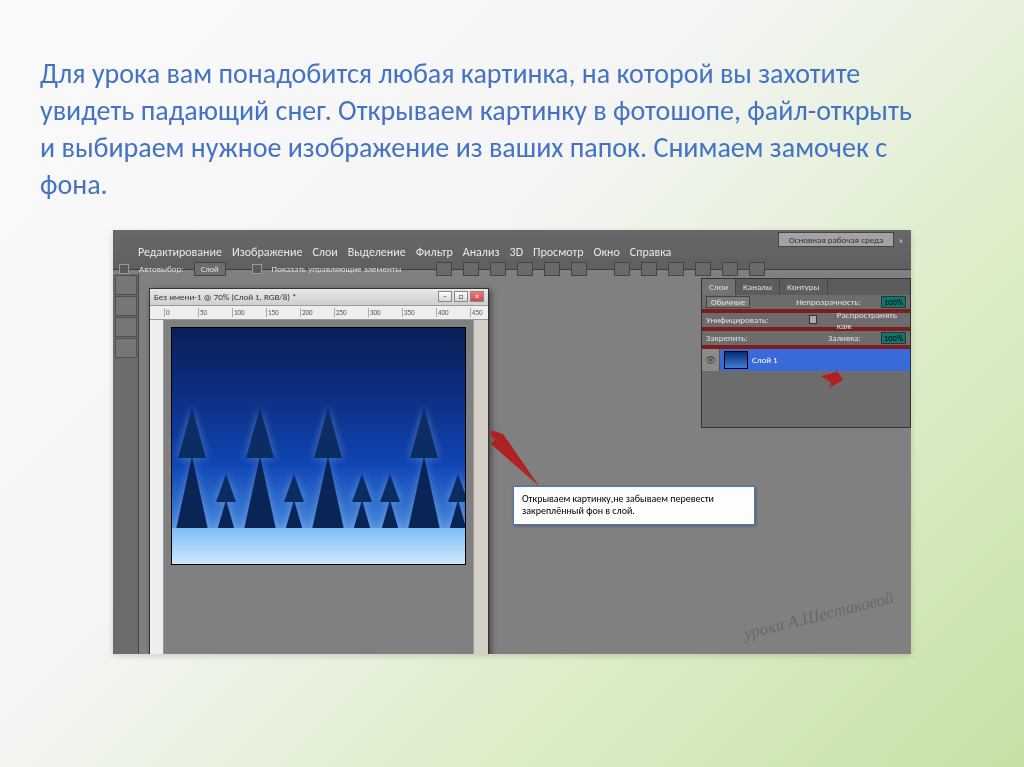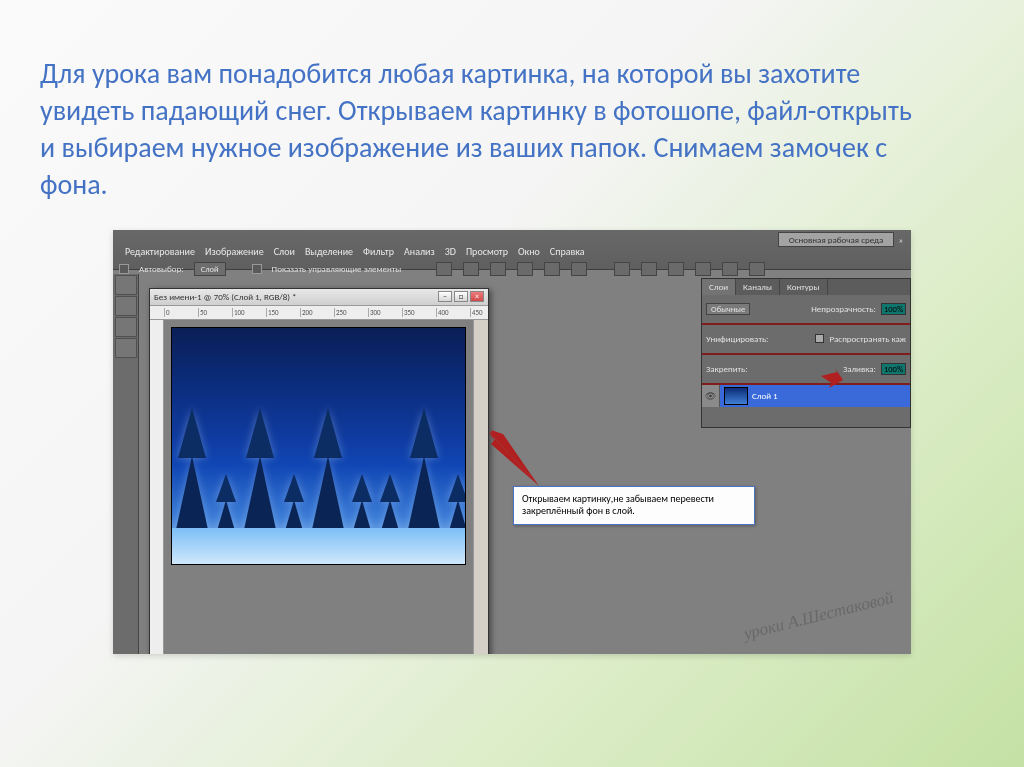--- a/index.html
+++ b/index.html
@@ -37,22 +37,22 @@
     border-bottom: 1px solid #3e3e3e;
     padding-left: 20px;
   }
   .workspace-label {
     position: absolute; right: 8px; top: 2px;
     font-size: 9px; color: #e0e0e0;
     display: flex; align-items: center; gap: 4px;
   }
   .workspace-label .wbox { background:#a3a3a3; color:#333; padding:1px 10px; border:1px solid #444; font-size:9px; }
   .menubar {
-    position: absolute; top: 15px; left: 12px;
-    font-size: 10px; color: #e8e8e8;
+    position: absolute; top: 15px; left: 25px;
+    font-size: 12px; color: #e8e8e8;
     display: flex; gap: 10px;
     white-space: nowrap;
   }
   .options-bar {
     position: absolute; top: 30px; left: 6px;
     height: 18px;
     display: flex; align-items: center; gap: 10px;
     font-size: 9px; color: #e0e0e0;
   }
   .options-bar .cb { width:10px; height:10px; border:1px solid #999; background:#5a5a5a; display:inline-block; }
@@ -111,21 +111,21 @@
   
   .panel {
     position:absolute; right:0; top:48px; width:210px; height:150px;
     background: #6c6c6c; color:#e0e0e0;
     border:1px solid #333;
     font-size:9px;
   }
   .panel .tabs { display:flex; background:#5c5c5c; height:16px; }
   .panel .tab { padding:2px 7px; border-right:1px solid #444; }
   .panel .tab.active { background:#737373; }
-  .panel .row { display:flex; align-items:center; padding:2px 4px; gap:5px; border-bottom:2px solid #7f1d1d; height:30px; }
+  .panel .row { display:flex; align-items:center; padding:2px 4px; gap:20px; border-bottom:4px solid #7f1d1d; height:18px; }
   .panel .row .dd { background:#7a7a7a; border:1px solid #444; padding:0 4px; font-size:8.5px; }
   .panel .row .pct { background:#0f766e; color:#000; padding:0 2px; font-size:8.5px; border:1px solid #333; }
   .panel .layerlist { background:#8f8f8f; }
   .panel .layer { display:flex; align-items:center; height:22px; background:#3a6ad9; color:#fff; font-size:9px; }
   .panel .eye { width:18px; height:22px; background:#8a8a8a; border-right:1px solid #555; display:flex; align-items:center; justify-content:center; color:#333; }
   .panel .thumb { width:24px; height:18px; background: linear-gradient(180deg,#0b2a76,#3f7fd5); margin:0 4px; border:1px solid #000; }
 
   
   .annotation {
     position:absolute; left: 400px; top: 256px; width: 242px;

